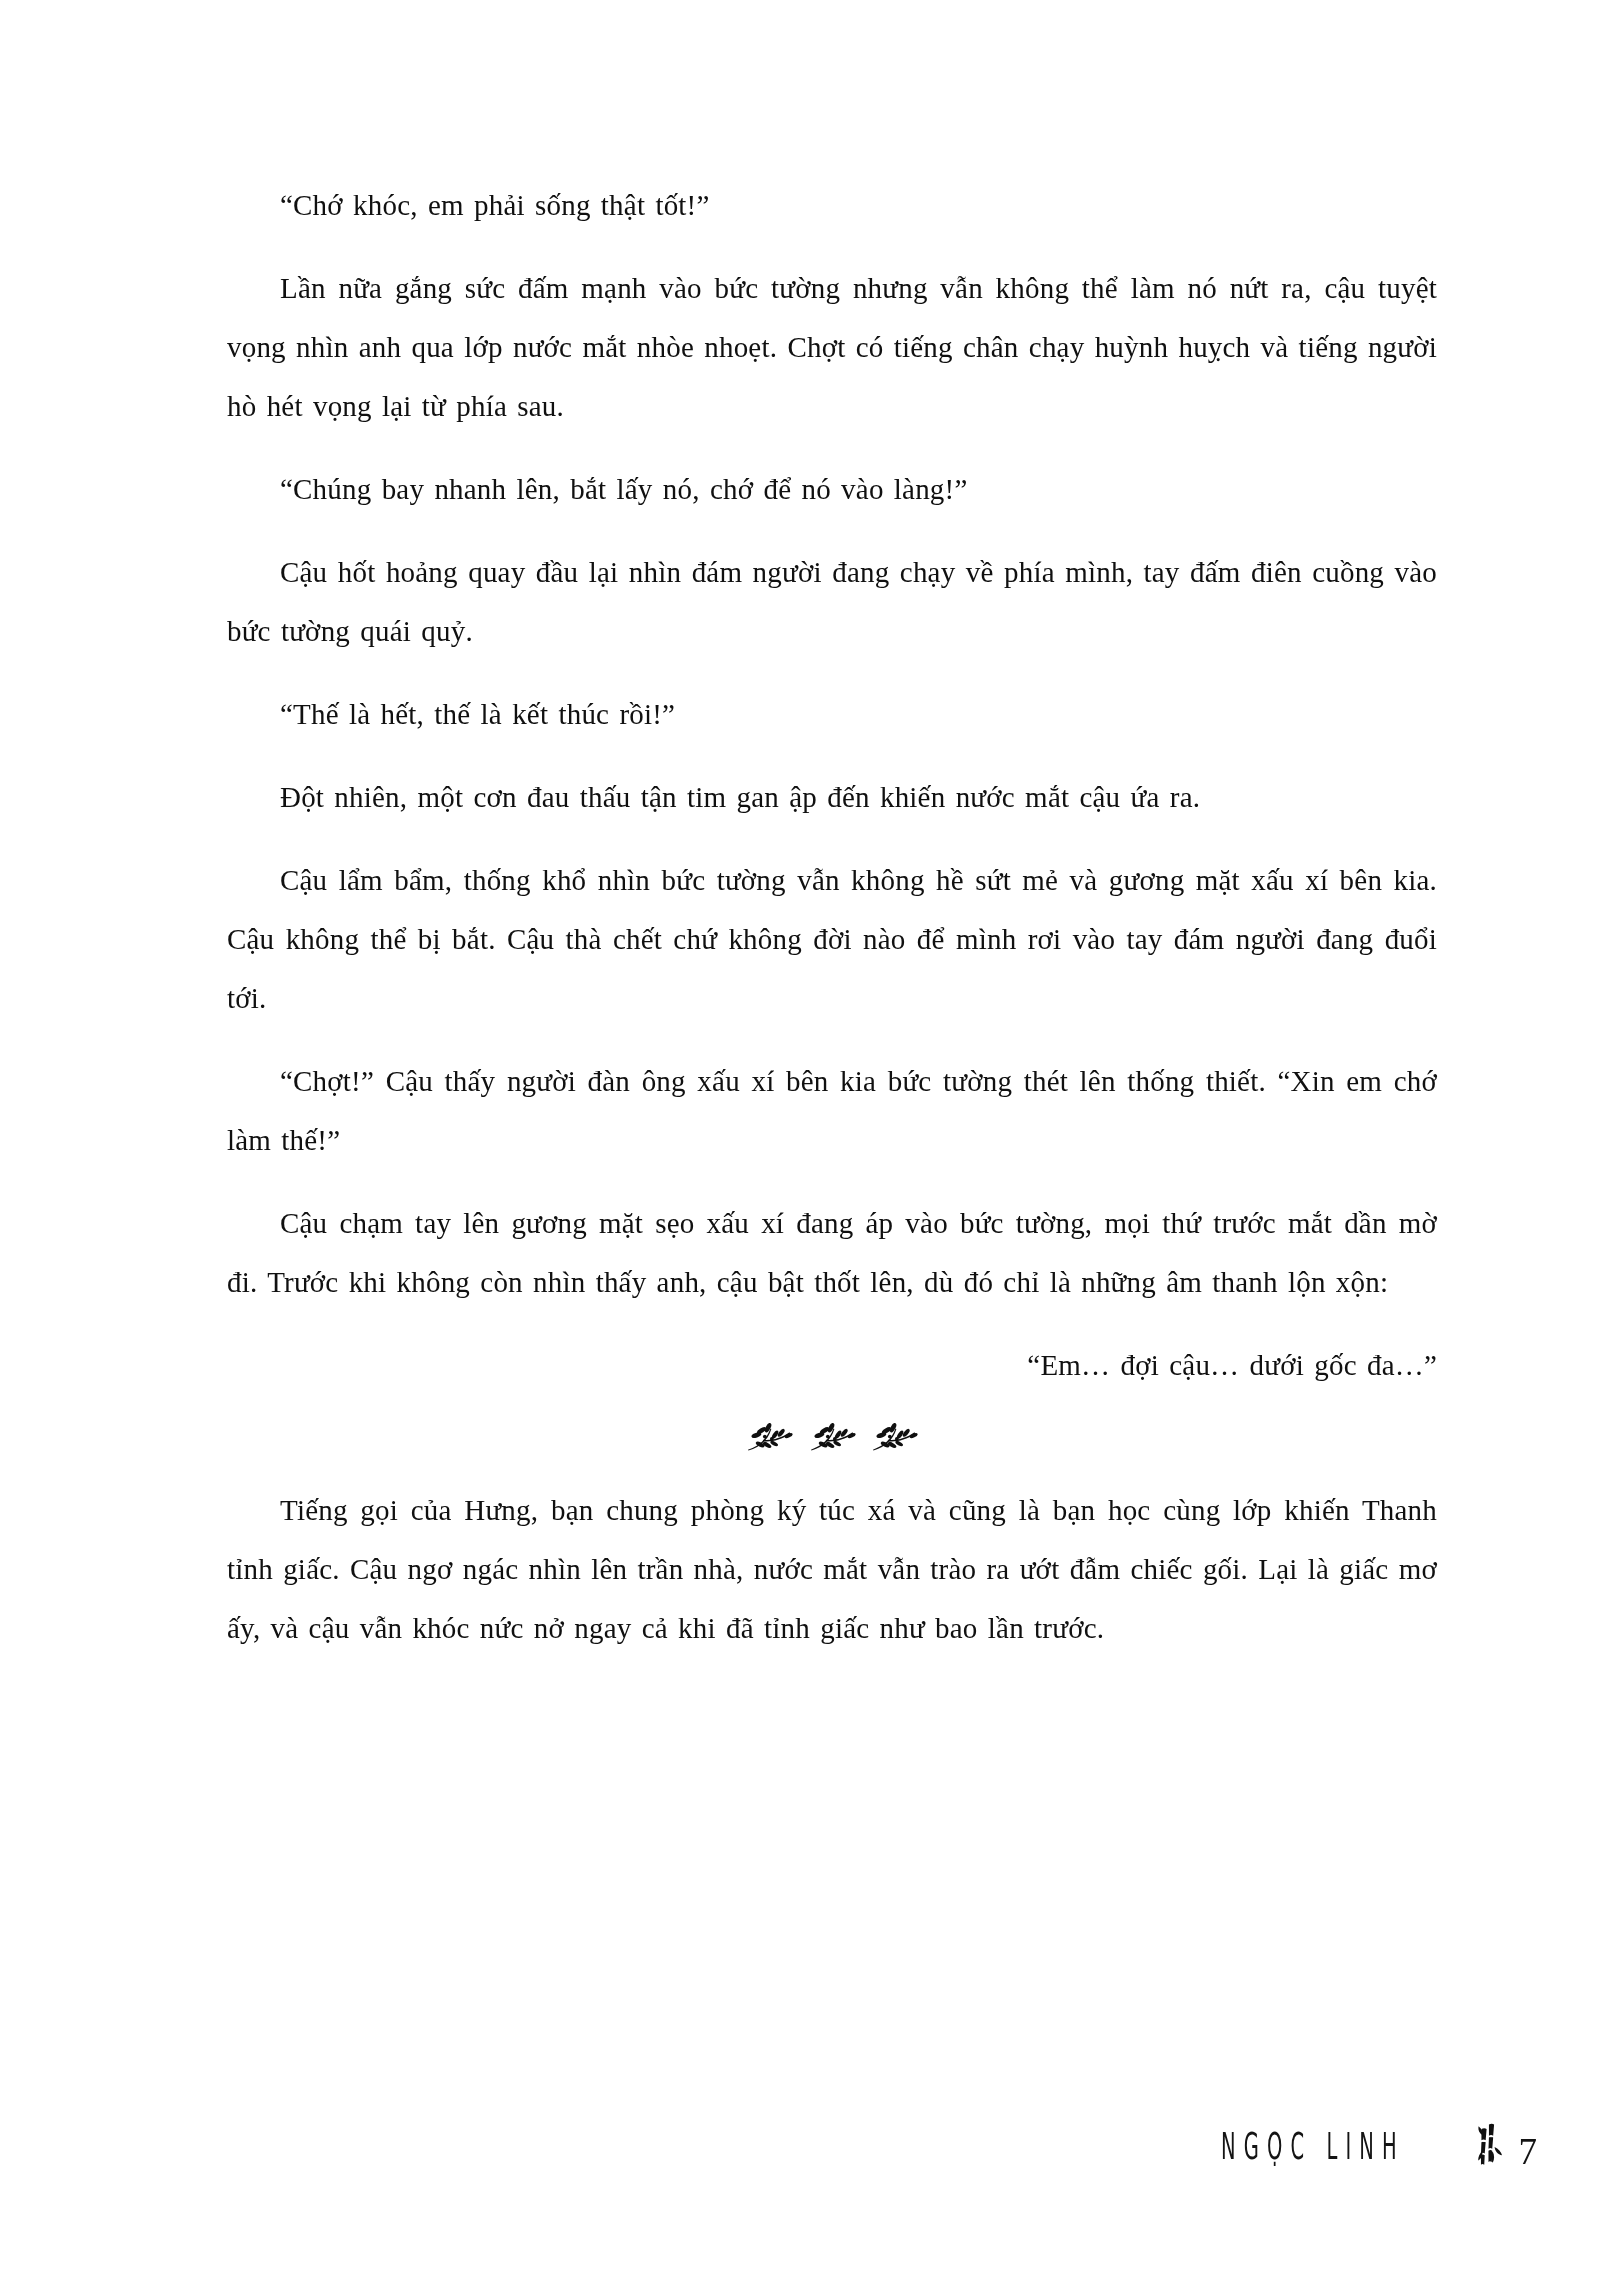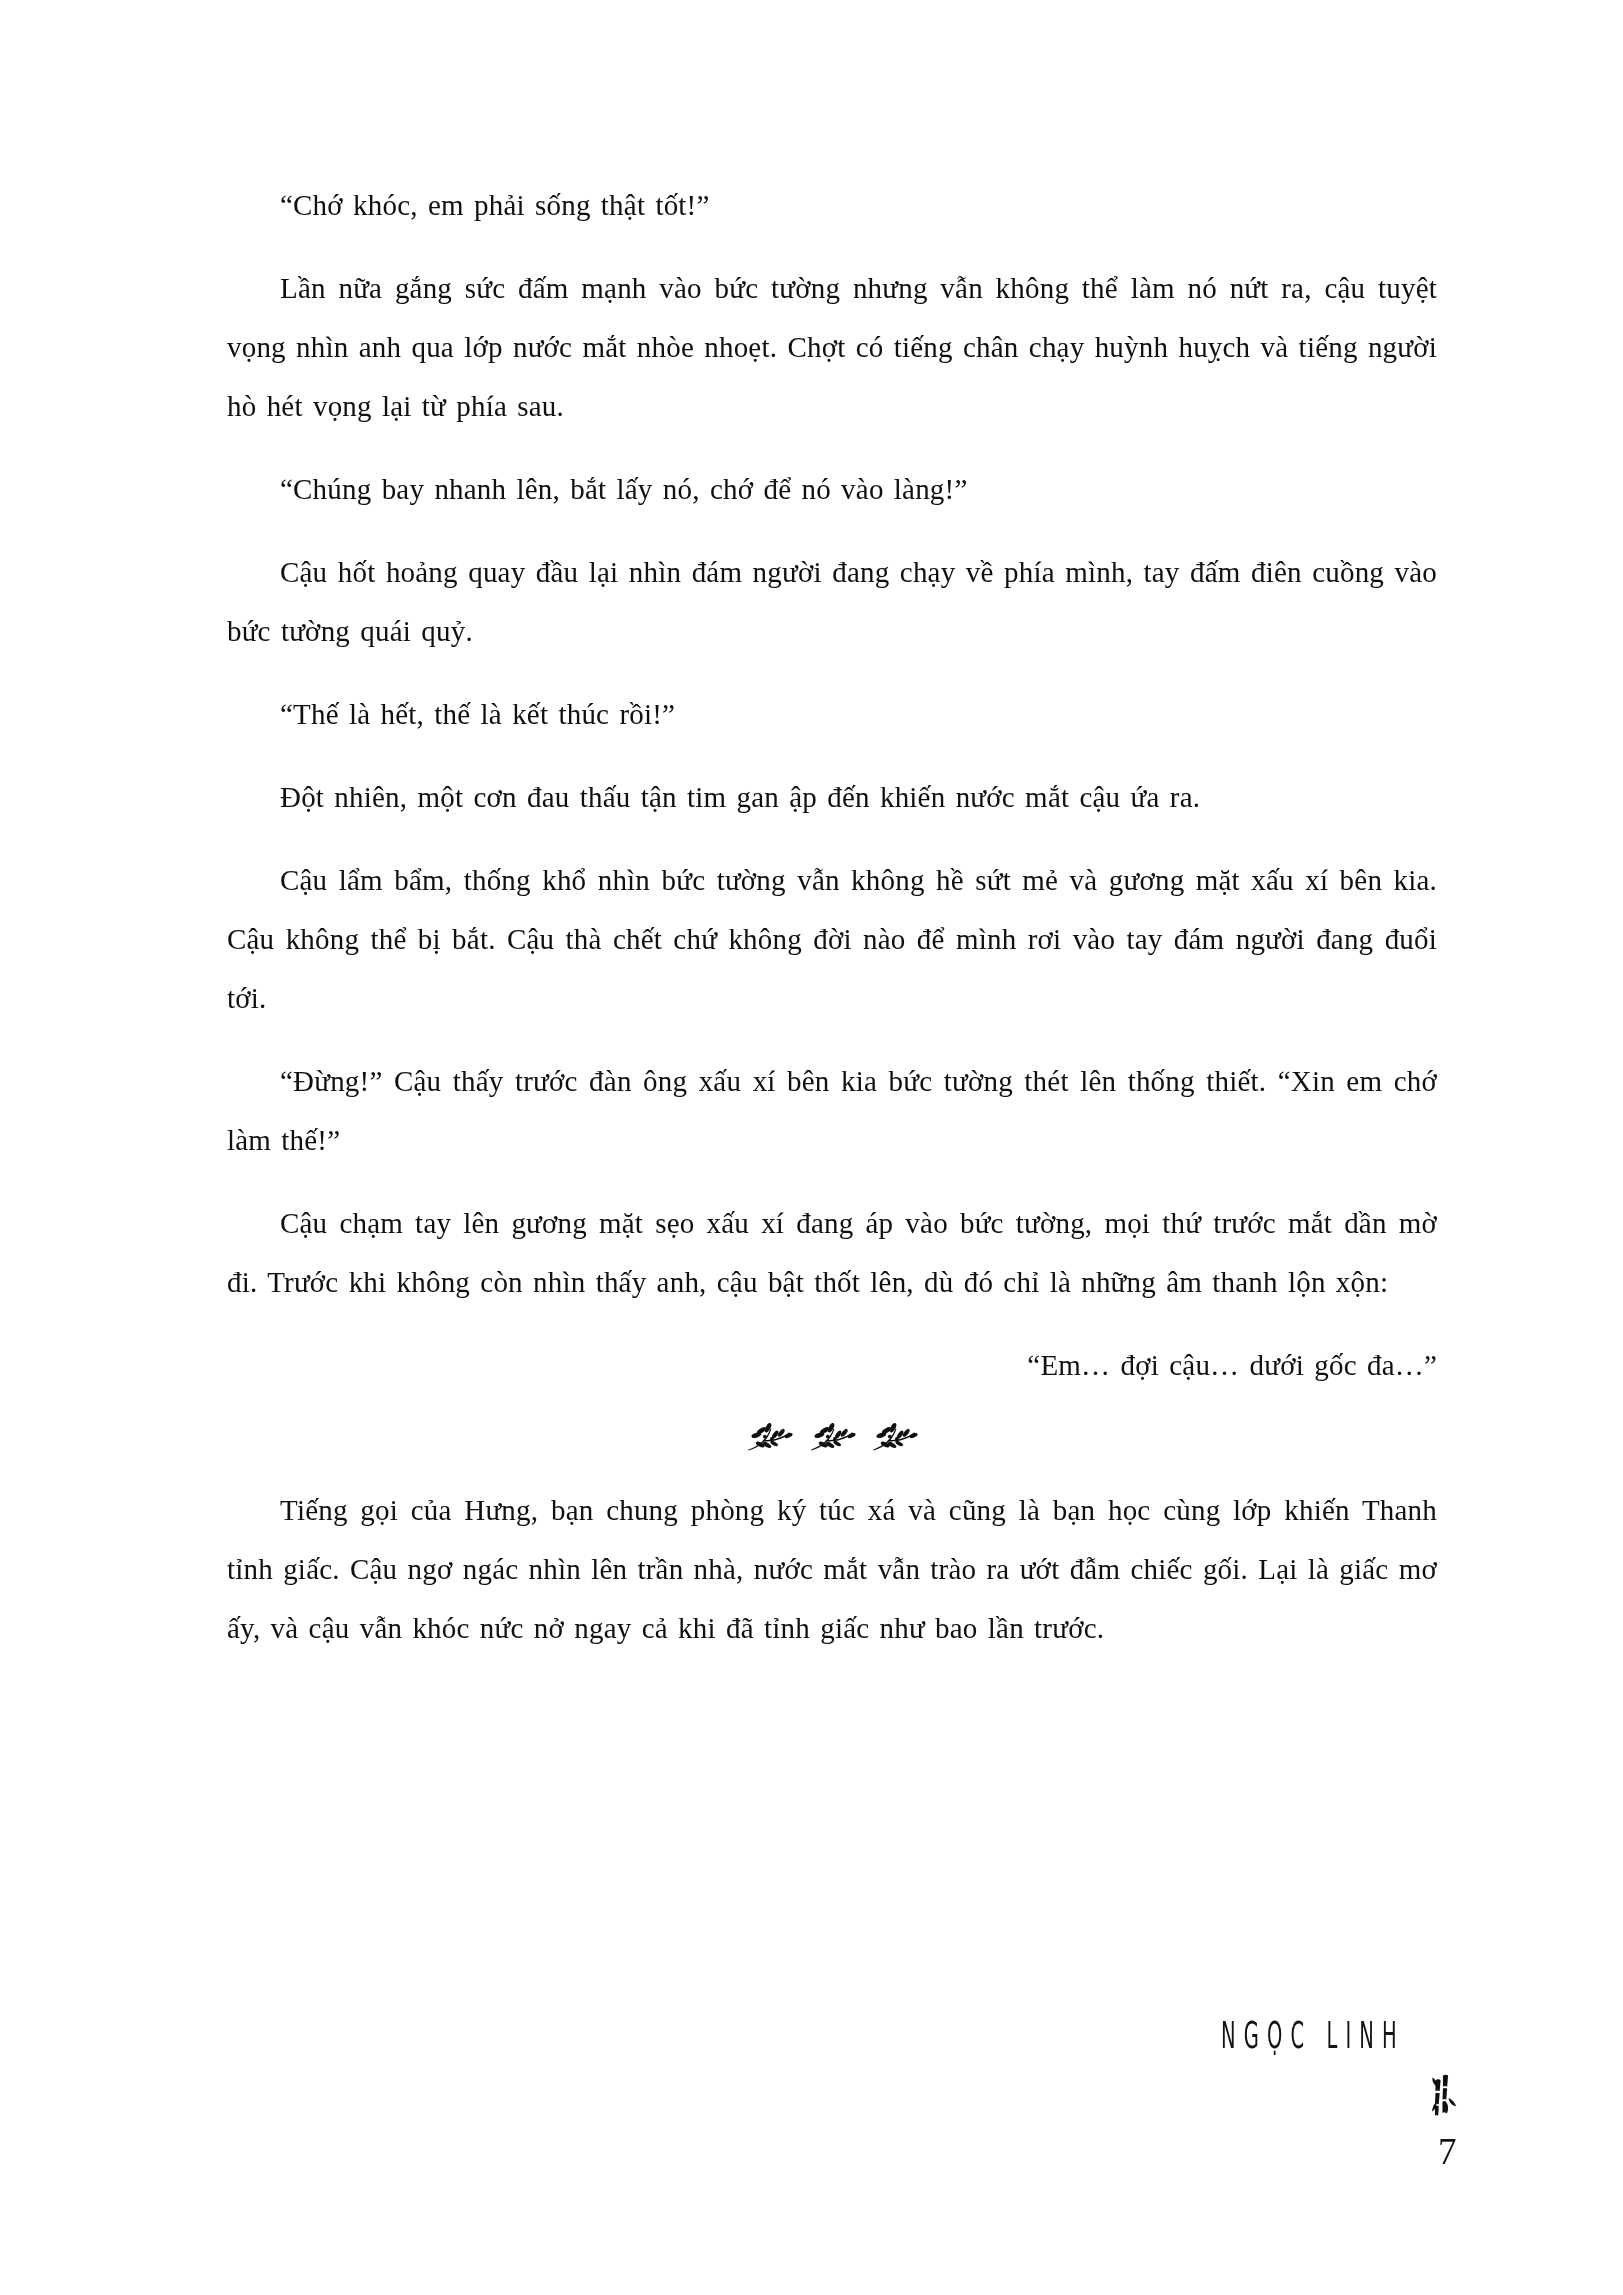--- a/index.html
+++ b/index.html
@@ -45,21 +45,20 @@
     vertical-align: middle;
   }
   .page-footer {
     position: absolute;
     left: 1221px;
     bottom: 127px;
     display: flex;
     align-items: flex-end;
     gap: 16px;
     white-space: nowrap;
-    flex-direction: column;
   }
   .footer-author {
     font-family: "DejaVu Sans", "Liberation Sans", sans-serif;
     font-size: 25px;
     font-weight: 400;
     letter-spacing: 10.4px;
     transform: scale(0.78, 1.5);
     transform-origin: left bottom;
     color: #141414;
   }
@@ -79,21 +78,21 @@
 <div class="page">
 
   <main class="text-block">
     <p class="dialogue">“Chớ khóc, em phải sống thật tốt!”</p>
     <p class="normal">Lần nữa gắng sức đấm mạnh vào bức tường nhưng vẫn không thể làm nó nứt ra, cậu tuyệt vọng nhìn anh qua lớp nước mắt nhòe nhoẹt. Chợt có tiếng chân chạy huỳnh huỵch và tiếng người hò hét vọng lại từ phía sau.</p>
     <p class="dialogue">“Chúng bay nhanh lên, bắt lấy nó, chớ để nó vào làng!”</p>
     <p class="normal">Cậu hốt hoảng quay đầu lại nhìn đám người đang chạy về phía mình, tay đấm điên cuồng vào bức tường quái quỷ.</p>
     <p class="dialogue">“Thế là hết, thế là kết thúc rồi!”</p>
     <p class="normal">Đột nhiên, một cơn đau thấu tận tim gan ập đến khiến nước mắt cậu ứa ra.</p>
     <p class="normal">Cậu lẩm bẩm, thống khổ nhìn bức tường vẫn không hề sứt mẻ và gương mặt xấu xí bên kia. Cậu không thể bị bắt. Cậu thà chết chứ không đời nào để mình rơi vào tay đám người đang đuổi tới.</p>
-    <p class="normal">“Đừng!” Cậu thấy trước đàn ông xấu xí bên kia bức tường thét lên thống thiết. “Xin em chớ làm thế!”</p>
+    <p class="normal">“Chợt!” Cậu thấy người đàn ông xấu xí bên kia bức tường thét lên thống thiết. “Xin em chớ làm thế!”</p>
     <p class="normal">Cậu chạm tay lên gương mặt sẹo xấu xí đang áp vào bức tường, mọi thứ trước mắt dần mờ đi. Trước khi không còn nhìn thấy anh, cậu bật thốt lên, dù đó chỉ là những âm thanh lộn xộn:</p>
     <p class="italic-dialogue">“Em… đợi cậu… dưới gốc đa…”</p>
 
     <div class="ornament">
       
       <svg width="47" height="29" viewBox="0 0 100 62">
         <g fill="#101010" stroke="none">
           <path d="M4,57 C26,49 44,36 52,12 L54,13 C47,37 30,51 5,59 Z"></path>
           <path d="M36,36 C54,38 74,33 93,20 L94,23 C75,36 55,41 36,39 Z"></path>
           <ellipse cx="47" cy="10" rx="11" ry="5" transform="rotate(-62 47 10)"></ellipse>

